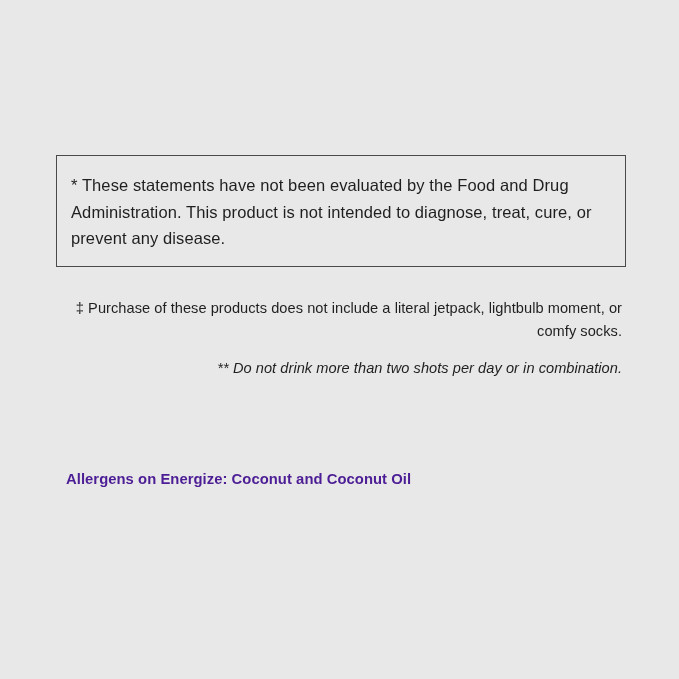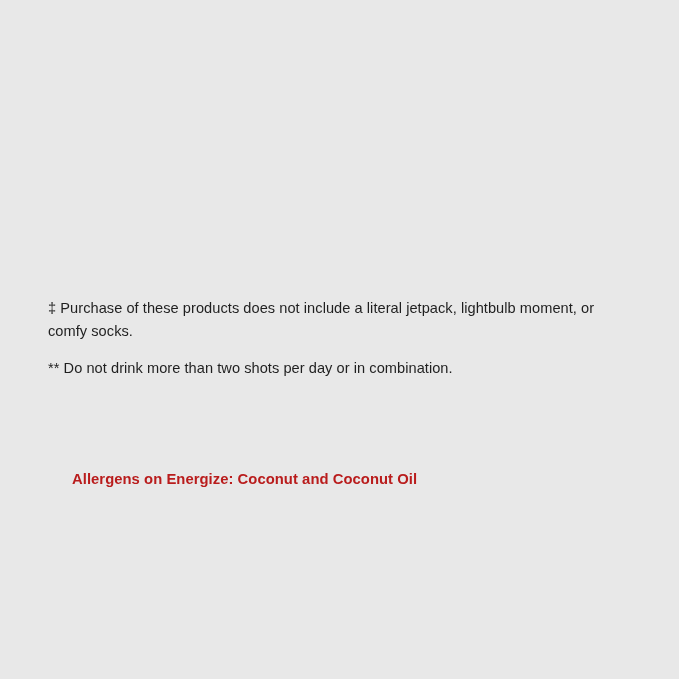--- a/index.html
+++ b/index.html
@@ -31,49 +31,53 @@
   }
   .disclaimer-text {
     font-size: 16.5px;
     line-height: 1.62;
     color: #1f1f1f;
     letter-spacing: 0.1px;
     margin: 0;
   }
   .note {
     position: absolute;
-    left: 48px;
+    left: 60px;
     width: 562px;
     font-size: 14.6px;
     line-height: 1.55;
     color: #1f1f1f;
     letter-spacing: 0.05px;
     margin: 0;
+    text-align: right;
   }
   .note-1 { top: 297px; }
-  .note-2 { top: 357px; }
+  .note-2 { top: 357px; font-style: italic; }
   .note-3 { top: 396px; }
   .allergens {
     position: absolute;
-    left: 72px;
+    left: 66px;
     top: 468px;
     width: 562px;
     font-size: 14.8px;
     line-height: 1.5;
     font-weight: bold;
-    color: #b91c1c;
+    color: #4c1d95;
     letter-spacing: 0.05px;
     margin: 0;
   }
 </style>
 </head>
 <body>
 
 <div class="page">
 
+  <div class="disclaimer-box">
+    <p class="disclaimer-text">* These statements have not been evaluated by the Food and Drug Administration. This product is not intended to diagnose, treat, cure, or prevent any disease.</p>
+  </div>
 
   <p class="note note-1">‡ Purchase of these products does not include a literal jetpack, lightbulb moment, or comfy socks.</p>
 
   <p class="note note-2">** Do not drink more than two shots per day or in combination.</p>
 
 
   <p class="allergens">Allergens on Energize: Coconut and Coconut Oil</p>
 
 </div>
 

